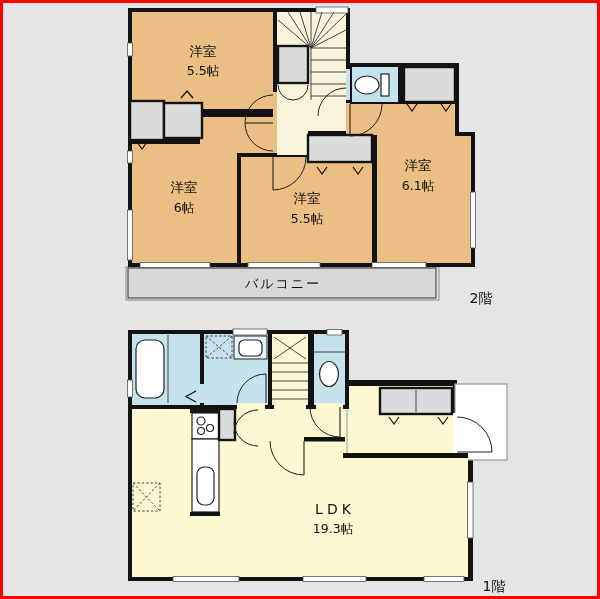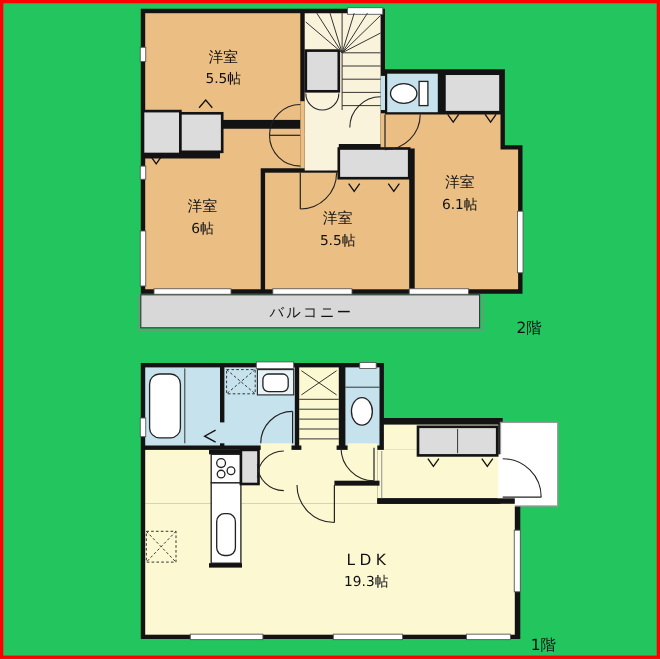--- a/index.html
+++ b/index.html
@@ -1,16 +1,16 @@
 <!DOCTYPE html>
 <html><head>
 <meta charset="utf-8">
 <style>
   html,body{margin:0;padding:0;background:#fff;}
-  #stage{position:relative;width:600px;height:599px;background:#22c55e;font-family:"DejaVu Sans",sans-serif;}
+  #stage{position:relative;width:600px;height:599px;background:#e5e5e5;font-family:"DejaVu Sans",sans-serif;}
   svg{display:block}
   .wall{fill:#131313}
   .tan{fill:#EBBE84}
   .yellow{fill:#FBF8D2}
   .cream{fill:#FAF3DC}
   .blue{fill:#C6E2EC}
   .closet{fill:#DCDCDC;stroke:#131313;stroke-width:2.4}
   .balc{fill:#D8D8D8;stroke:#333;stroke-width:1}
   .porch{fill:#fff;stroke:#999;stroke-width:1.2}
   .win{fill:#fff;stroke:#555;stroke-width:0.8}

